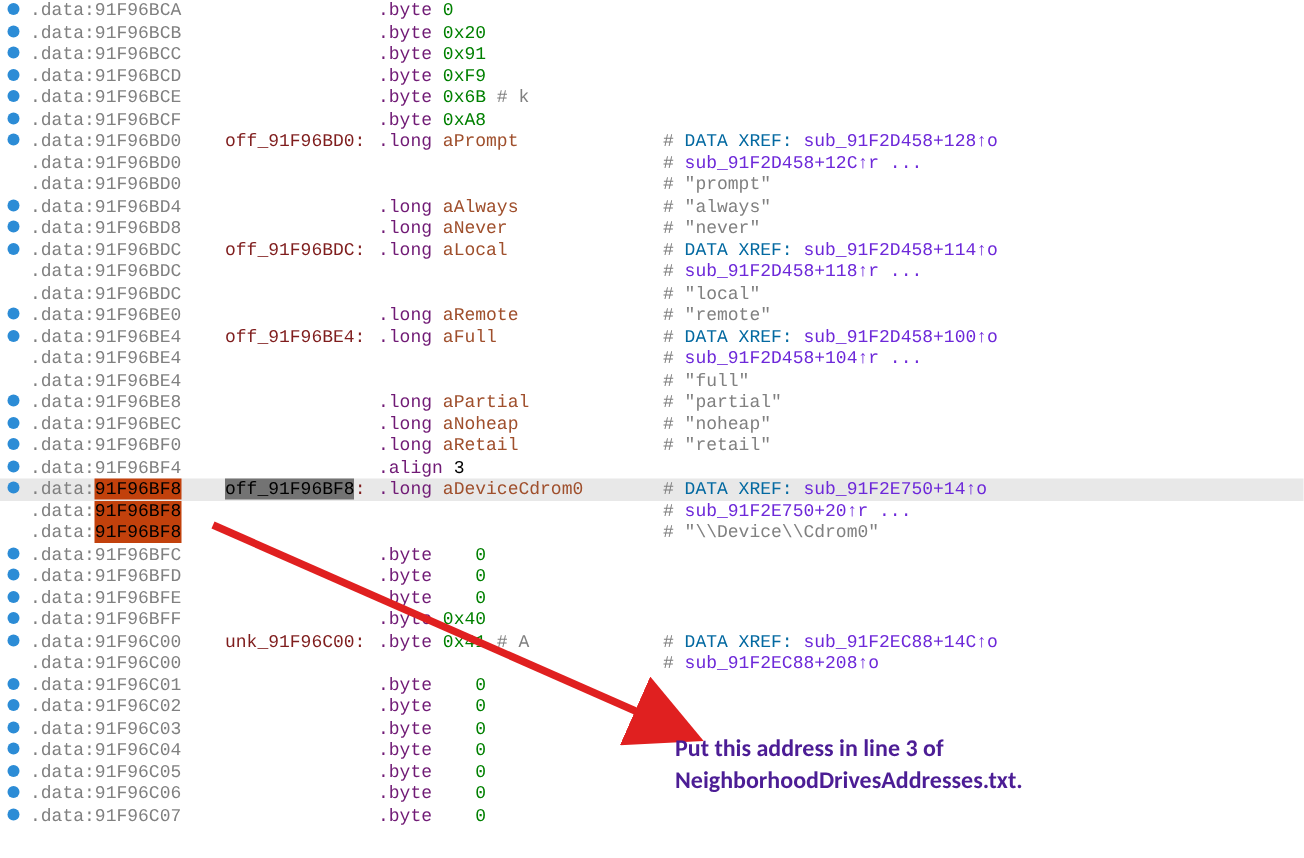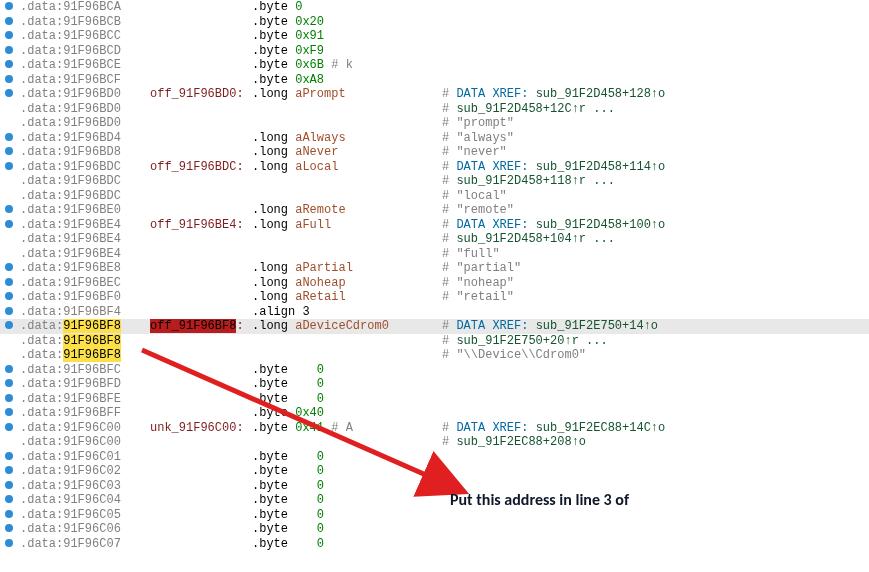--- a/index.html
+++ b/index.html
@@ -38,39 +38,39 @@
     display: inline-block;
     width: 8px;
     height: 8px;
     border-radius: 50%;
     background: #2c8cd6;
     margin-left: 1px;
     margin-bottom: 1px;
   }
   .seg { color: #808080; }
   .addr { color: #808080; }
-  .addr.hl { background: #fde047; color: #000; }
+  .addr.hl { background: #c2410c; color: #000; }
   .lbl { color: #7f1d1d; }
-  .lbl.hl { background: #b91c1c; color: #000; }
-  .kw { color: #000000; text-align: center; }
+  .lbl.hl { background: #737373; color: #000; }
+  .kw { color: #701a75; text-align: center; }
   .num { color: #008000; }
   .id { color: #9f4f2c; text-align: right; }
   .str { color: #808080; }
   .cmt { color: #808080; }
   .xrefkw { color: #0369a1; }
-  .xroute { color: #14532d; }
+  .xroute { color: #6d28d9; }
   .addrcol { display: inline-block; width: 130px; }
   .labelcol { display: inline-block; width: 102px; }
   .instrcol { display: inline-block; width: 190px; }
   .annot {
     position: absolute;
     font-family: Calibri, Arial, sans-serif;
     font-weight: bold;
     font-size: 16px;
-    color: #0f172a;
+    color: #4c1d95;
     text-align: left;
     line-height: 1.3;
     pointer-events: none;
   }
   .arrow {
     position: absolute;
     pointer-events: none;
   }
 </style>
 </head>
@@ -82,13 +82,14 @@
   <defs>
     <marker id="ah" markerWidth="10" markerHeight="10" refX="2" refY="5" orient="auto">
       <path d="M0,5 L10,0 L10,10 Z" fill="#e02020"></path>
     </marker>
   </defs>
   <line x1="340" y1="160" x2="22" y2="20" stroke="#e02020" stroke-width="5" marker-start="url(#ah)"></line>
 </svg>
 
 <div class="annot" style="left:450px; top:490px;">
   <span>Put this address in line 3 of</span><br>
+  <span>NeighborhoodDrivesAddresses.txt.</span>
 </div>
 
 </body></html>

